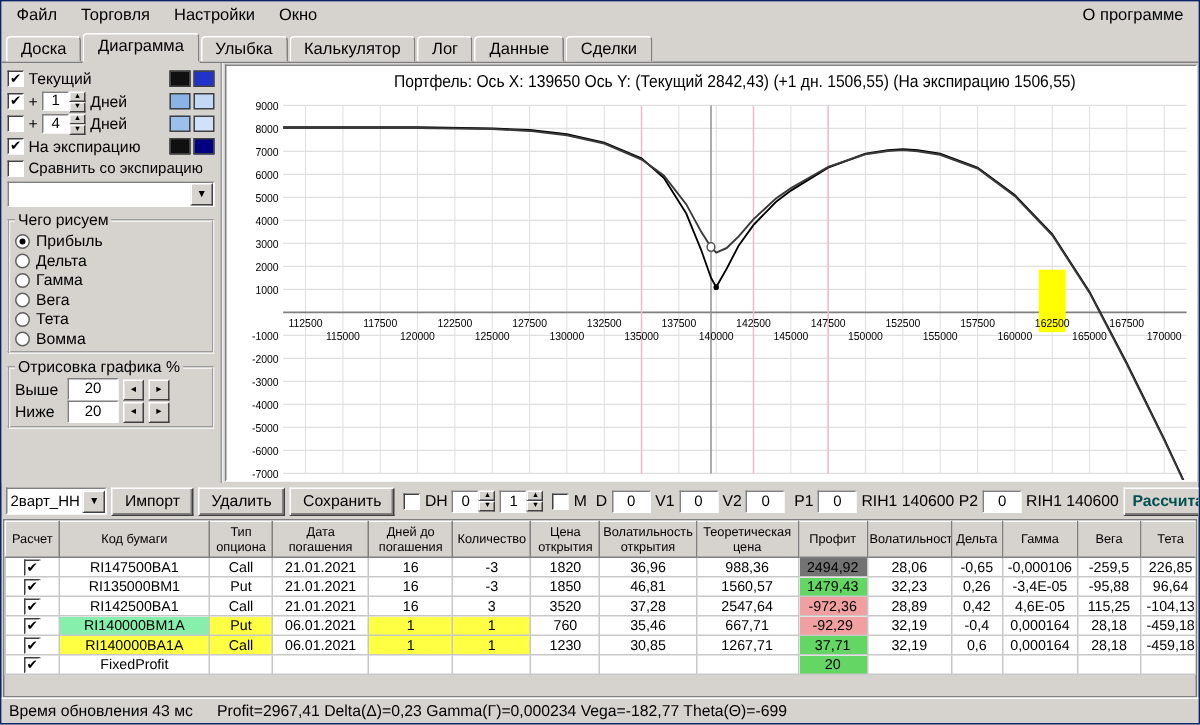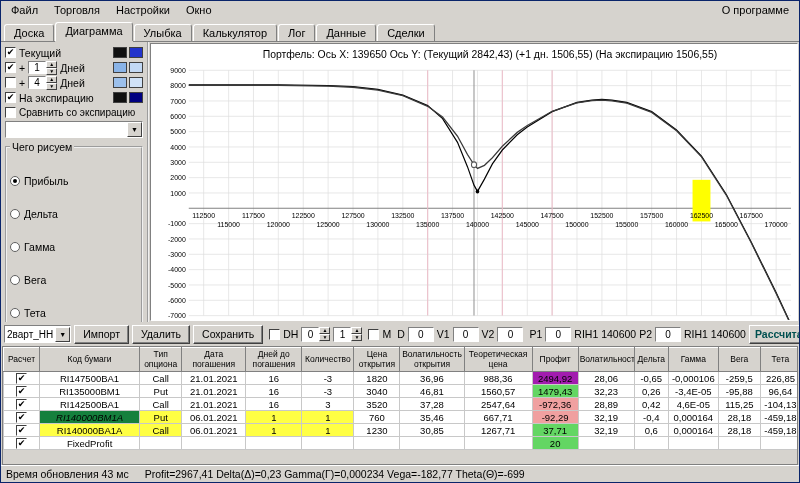--- a/index.html
+++ b/index.html
@@ -30,21 +30,21 @@
   .lp-label{overflow:hidden;}
   .cb{width:11px;height:11px;flex:0 0 11px;display:inline-block;background:#fff;border:1px solid;border-color:#404040 #fff #fff #404040;font-size:9px;line-height:9px;text-align:center;color:#000;}
   .swatch-group{margin-left:auto;display:flex;gap:2px;}
   .swatch{width:14px;height:11px;display:inline-block;border:1px solid #404040;}
   .spin{display:inline-flex;align-items:center;}
   .spin-val{width:18px;height:13px;font-size:10px;border:1px solid;border-color:#808080 #fff #fff #808080;background:#fff;text-align:center;font-family:"Liberation Sans",sans-serif;padding:0;}
   .spin-btns{display:inline-flex;flex-direction:column;}
   .spin-btns span{width:11px;height:7px;background:#d6d3ce;border:1px solid;border-color:#fff #404040 #404040 #fff;font-size:5px;line-height:5px;text-align:center;color:#000;}
   fieldset{border:2px groove #f0f0f0;margin-top:3px;padding:1px 3px 2px 3px;}
   legend{font-size:10.5px;padding:0 2px;}
-  .radio-row{display:flex;align-items:center;gap:4px;height:13px;font-size:10.5px;margin-top:20px;}
+  .radio-row{display:flex;align-items:center;gap:4px;height:13px;font-size:10.5px;}
   .radio{width:10px;height:10px;flex:0 0 10px;border-radius:50%;background:#fff;border:1px solid #606060;position:relative;display:inline-block;}
   .radio.selected::after{content:'';position:absolute;left:2px;top:2px;width:4px;height:4px;border-radius:50%;background:#000;}
   .mini-input{height:15px;background:#fff;border:1px solid;border-color:#808080 #fff #fff #808080;font-size:10px;text-align:center;font-family:"Liberation Sans",sans-serif;padding:0;}
   .arrow-btn{width:14px;height:14px;background:#d6d3ce;border:1px solid;border-color:#fff #404040 #404040 #fff;font-size:7px;line-height:11px;text-align:center;padding:0;}
   .combo{height:17px;margin-top:1px;background:#fff;border:1px solid;border-color:#808080 #fff #fff #808080;display:flex;align-items:center;}
   .combo-text{flex:1;font-size:10px;padding:0 2px;white-space:nowrap;overflow:hidden;}
   .combo-btn{width:15px;height:15px;background:#d6d3ce;border:1px solid;border-color:#fff #404040 #404040 #fff;font-size:7px;line-height:13px;text-align:center;flex:0 0 15px;}
 
   
   .chart-panel{flex:1 1 auto;background:#fff;border:1px solid;border-color:#808080 #fff #fff #808080;margin:1px;overflow:hidden;}
@@ -403,37 +403,37 @@
               <span class="cb on">✔</span>
             </td>
             <td>RI147500BA1</td>
             <td>Call</td>
             <td>21.01.2021</td>
             <td>16</td>
             <td>-3</td>
             <td>1820</td>
             <td>36,96</td>
             <td>988,36</td>
-            <td style="background: #a21caf;">2494,92</td>
+            <td style="background: #737373;">2494,92</td>
             <td>28,06</td>
             <td>-0,65</td>
             <td>-0,000106</td>
             <td>-259,5</td>
             <td>226,85</td>
           </tr>
           <tr>
             <td>
               <span class="cb on">✔</span>
             </td>
             <td>RI135000BM1</td>
             <td>Put</td>
             <td>21.01.2021</td>
             <td>16</td>
             <td>-3</td>
-            <td>3040</td>
+            <td>1850</td>
             <td>46,81</td>
             <td>1560,57</td>
             <td style="background: rgb(99, 214, 99);">1479,43</td>
             <td>32,23</td>
             <td>0,26</td>
             <td>-3,4E-05</td>
             <td>-95,88</td>
             <td>96,64</td>
           </tr>
           <tr>
@@ -452,21 +452,21 @@
             <td>28,89</td>
             <td>0,42</td>
             <td>4,6E-05</td>
             <td>115,25</td>
             <td>-104,13</td>
           </tr>
           <tr>
             <td>
               <span class="cb on">✔</span>
             </td>
-            <td style="background: #15803d; font-style: italic;">RI140000BM1A</td>
+            <td style="background: #86efac;">RI140000BM1A</td>
             <td style="background: rgb(255, 255, 68);">Put</td>
             <td>06.01.2021</td>
             <td style="background: rgb(255, 255, 68);">1</td>
             <td style="background: rgb(255, 255, 68);">1</td>
             <td>760</td>
             <td>35,46</td>
             <td>667,71</td>
             <td style="background: rgb(240, 160, 160);">-92,29</td>
             <td>32,19</td>
             <td>-0,4</td>

